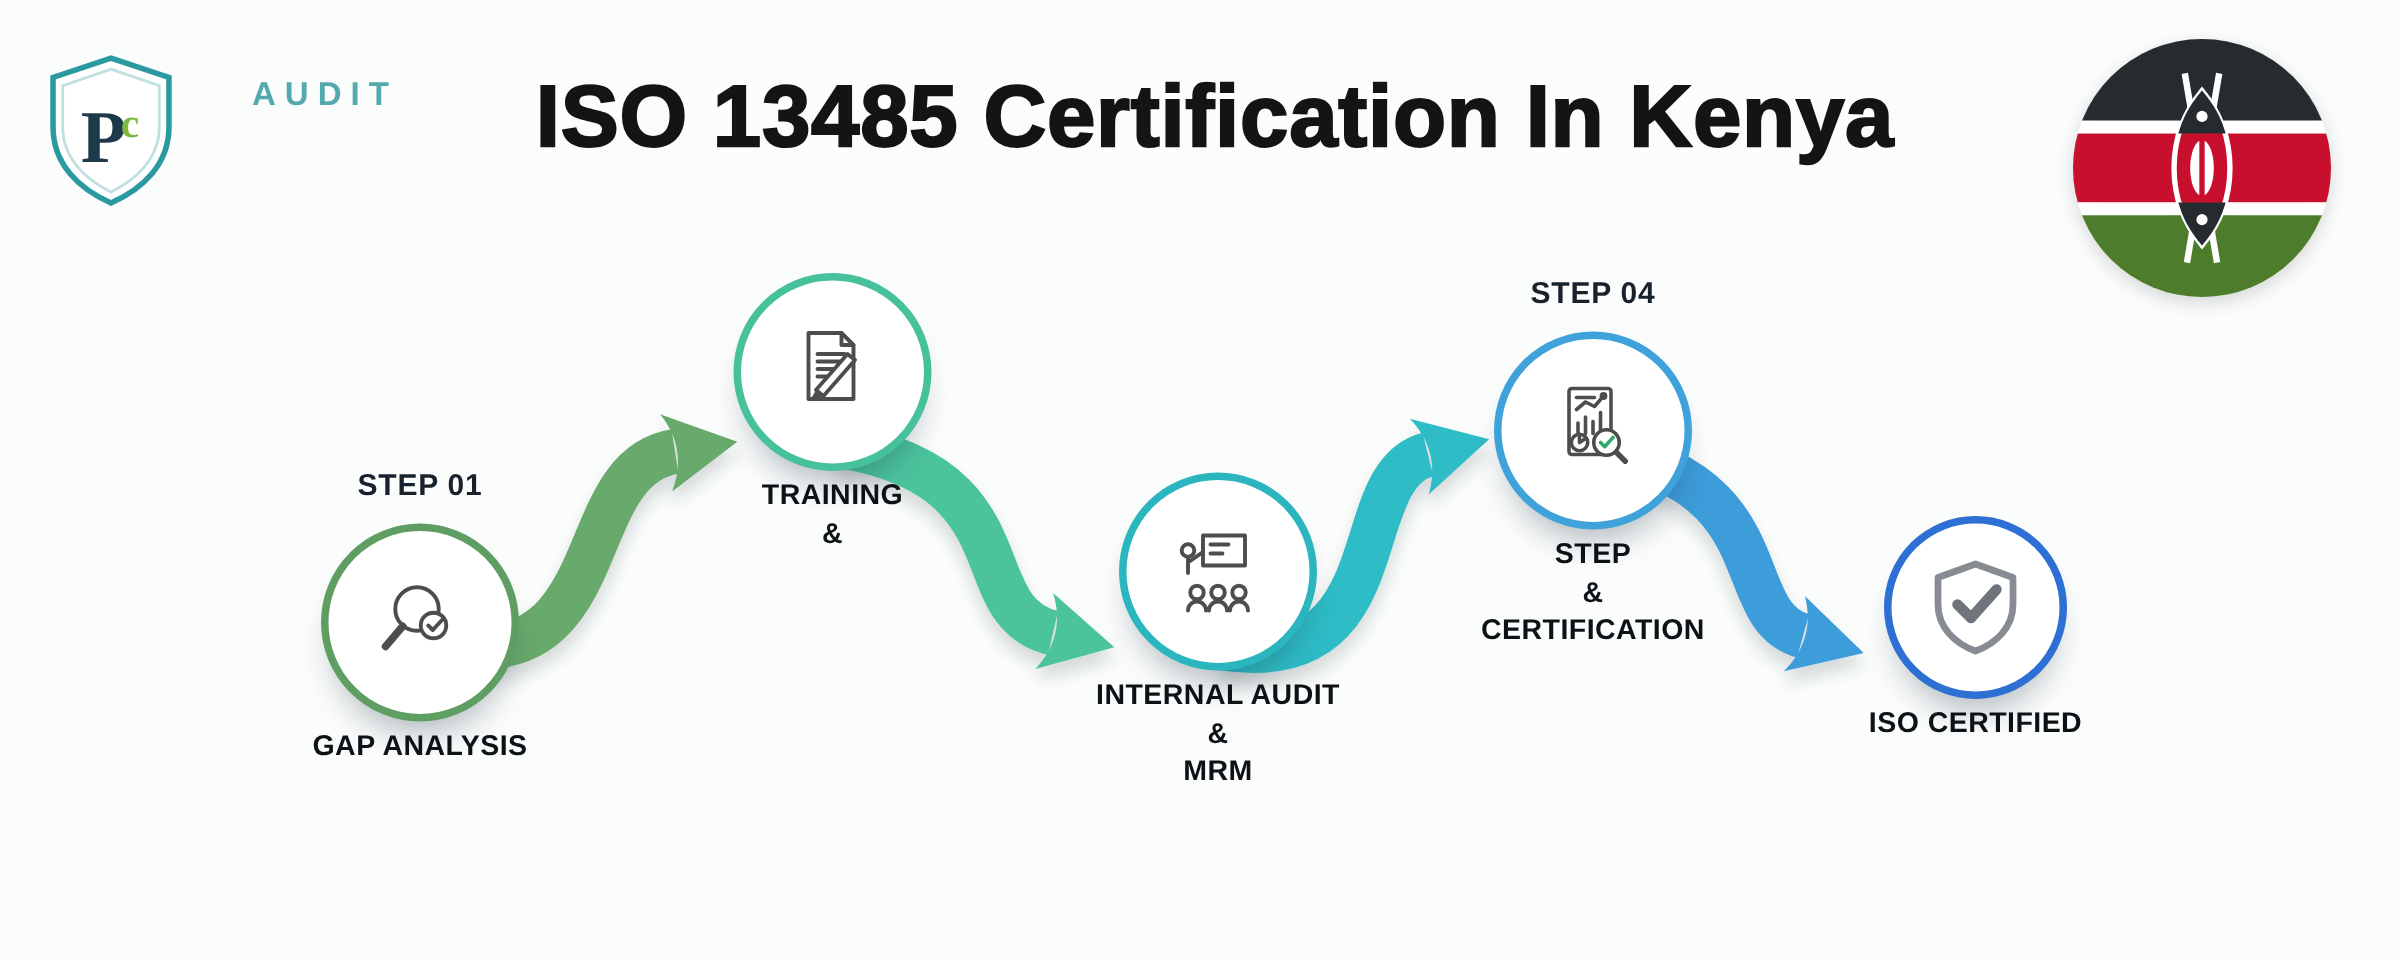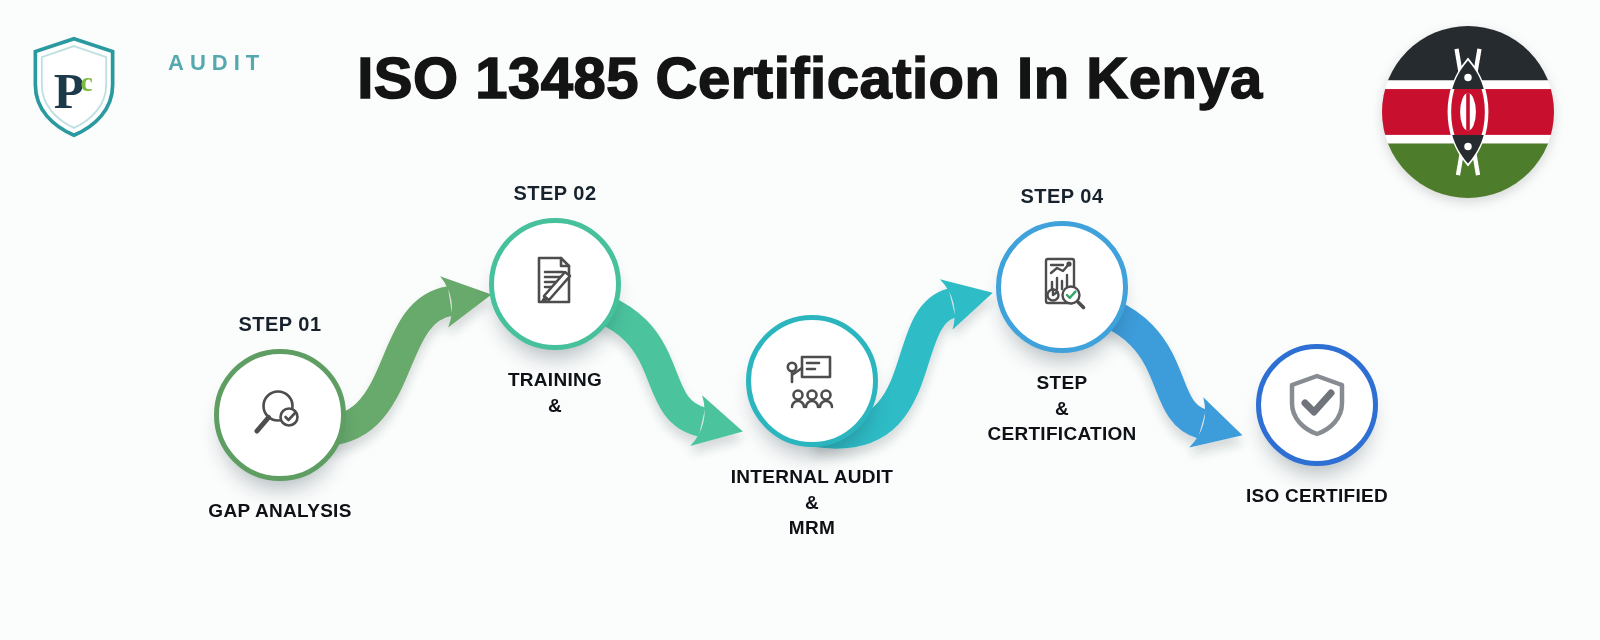--- a/index.html
+++ b/index.html
@@ -31,21 +31,21 @@
   
   #arrows { position:absolute; left:0; top:0; z-index:1; }
 
   .step { position:absolute; width:300px; text-align:center; z-index:2; }
   .step-label { font-size:20px; font-weight:bold; color:#17222c; letter-spacing:0.5px; margin-bottom:13px; }
   .circle {
     margin:0 auto; border-radius:50%; background:#ffffff;
     border:5px solid #999; display:flex; align-items:center; justify-content:center;
     box-shadow:0 16px 22px -9px rgba(25,50,60,.33);
   }
-  .caption { margin-top:17px; font-size:19px; font-weight:bold; color:#0e1216; line-height:1.35; letter-spacing:0.3px; }
+  .caption { margin-top:4px; font-size:19px; font-weight:bold; color:#0e1216; line-height:1.35; letter-spacing:0.3px; }
 
   .s1 { left:130px;  top:313px; }
   .s2 { left:405px;  top:182px; }
   .s3 { left:662px;  top:315px; }
   .s4 { left:912px;  top:185px; }
   .s5 { left:1167px; top:344px; }
   .c-big   { width:132px; height:132px; }
   .c-small { width:122px; height:122px; }
 </style>
 </head>
@@ -126,21 +126,20 @@
         <circle cx="45" cy="38" r="8.5" fill="#ffffff"></circle>
         <path d="M41.5 38 l3 3 l6.5 -7"></path>
       </svg>
     </div>
     <div class="caption">
       <div>GAP ANALYSIS</div>
     </div>
   </div>
 
   <div class="step s2">
-    <div class="step-label">STEP 02</div>
     <div class="circle c-big" style="border-color: rgb(70, 193, 155);">
       <svg width="72" height="72" viewBox="0 0 72 72" fill="none" stroke="#4d4d4d" stroke-width="2.6" stroke-linecap="round" stroke-linejoin="round">
         <path d="M20 10 h22 l8 8 v36 h-30 z" fill="#ffffff"></path>
         <path d="M42 10 v8 h8"></path>
         <path d="M26 24 h18 M26 29 h18 M26 34 h12 M26 39 h9"></path>
         <path d="M30 52 L51 28 L46 24 L25 48 Z" fill="#ffffff"></path>
         <path d="M25 48 L30 52 L21 55 Z" fill="#4d4d4d" stroke="none"></path>
       </svg>
     </div>
     <div class="caption">

